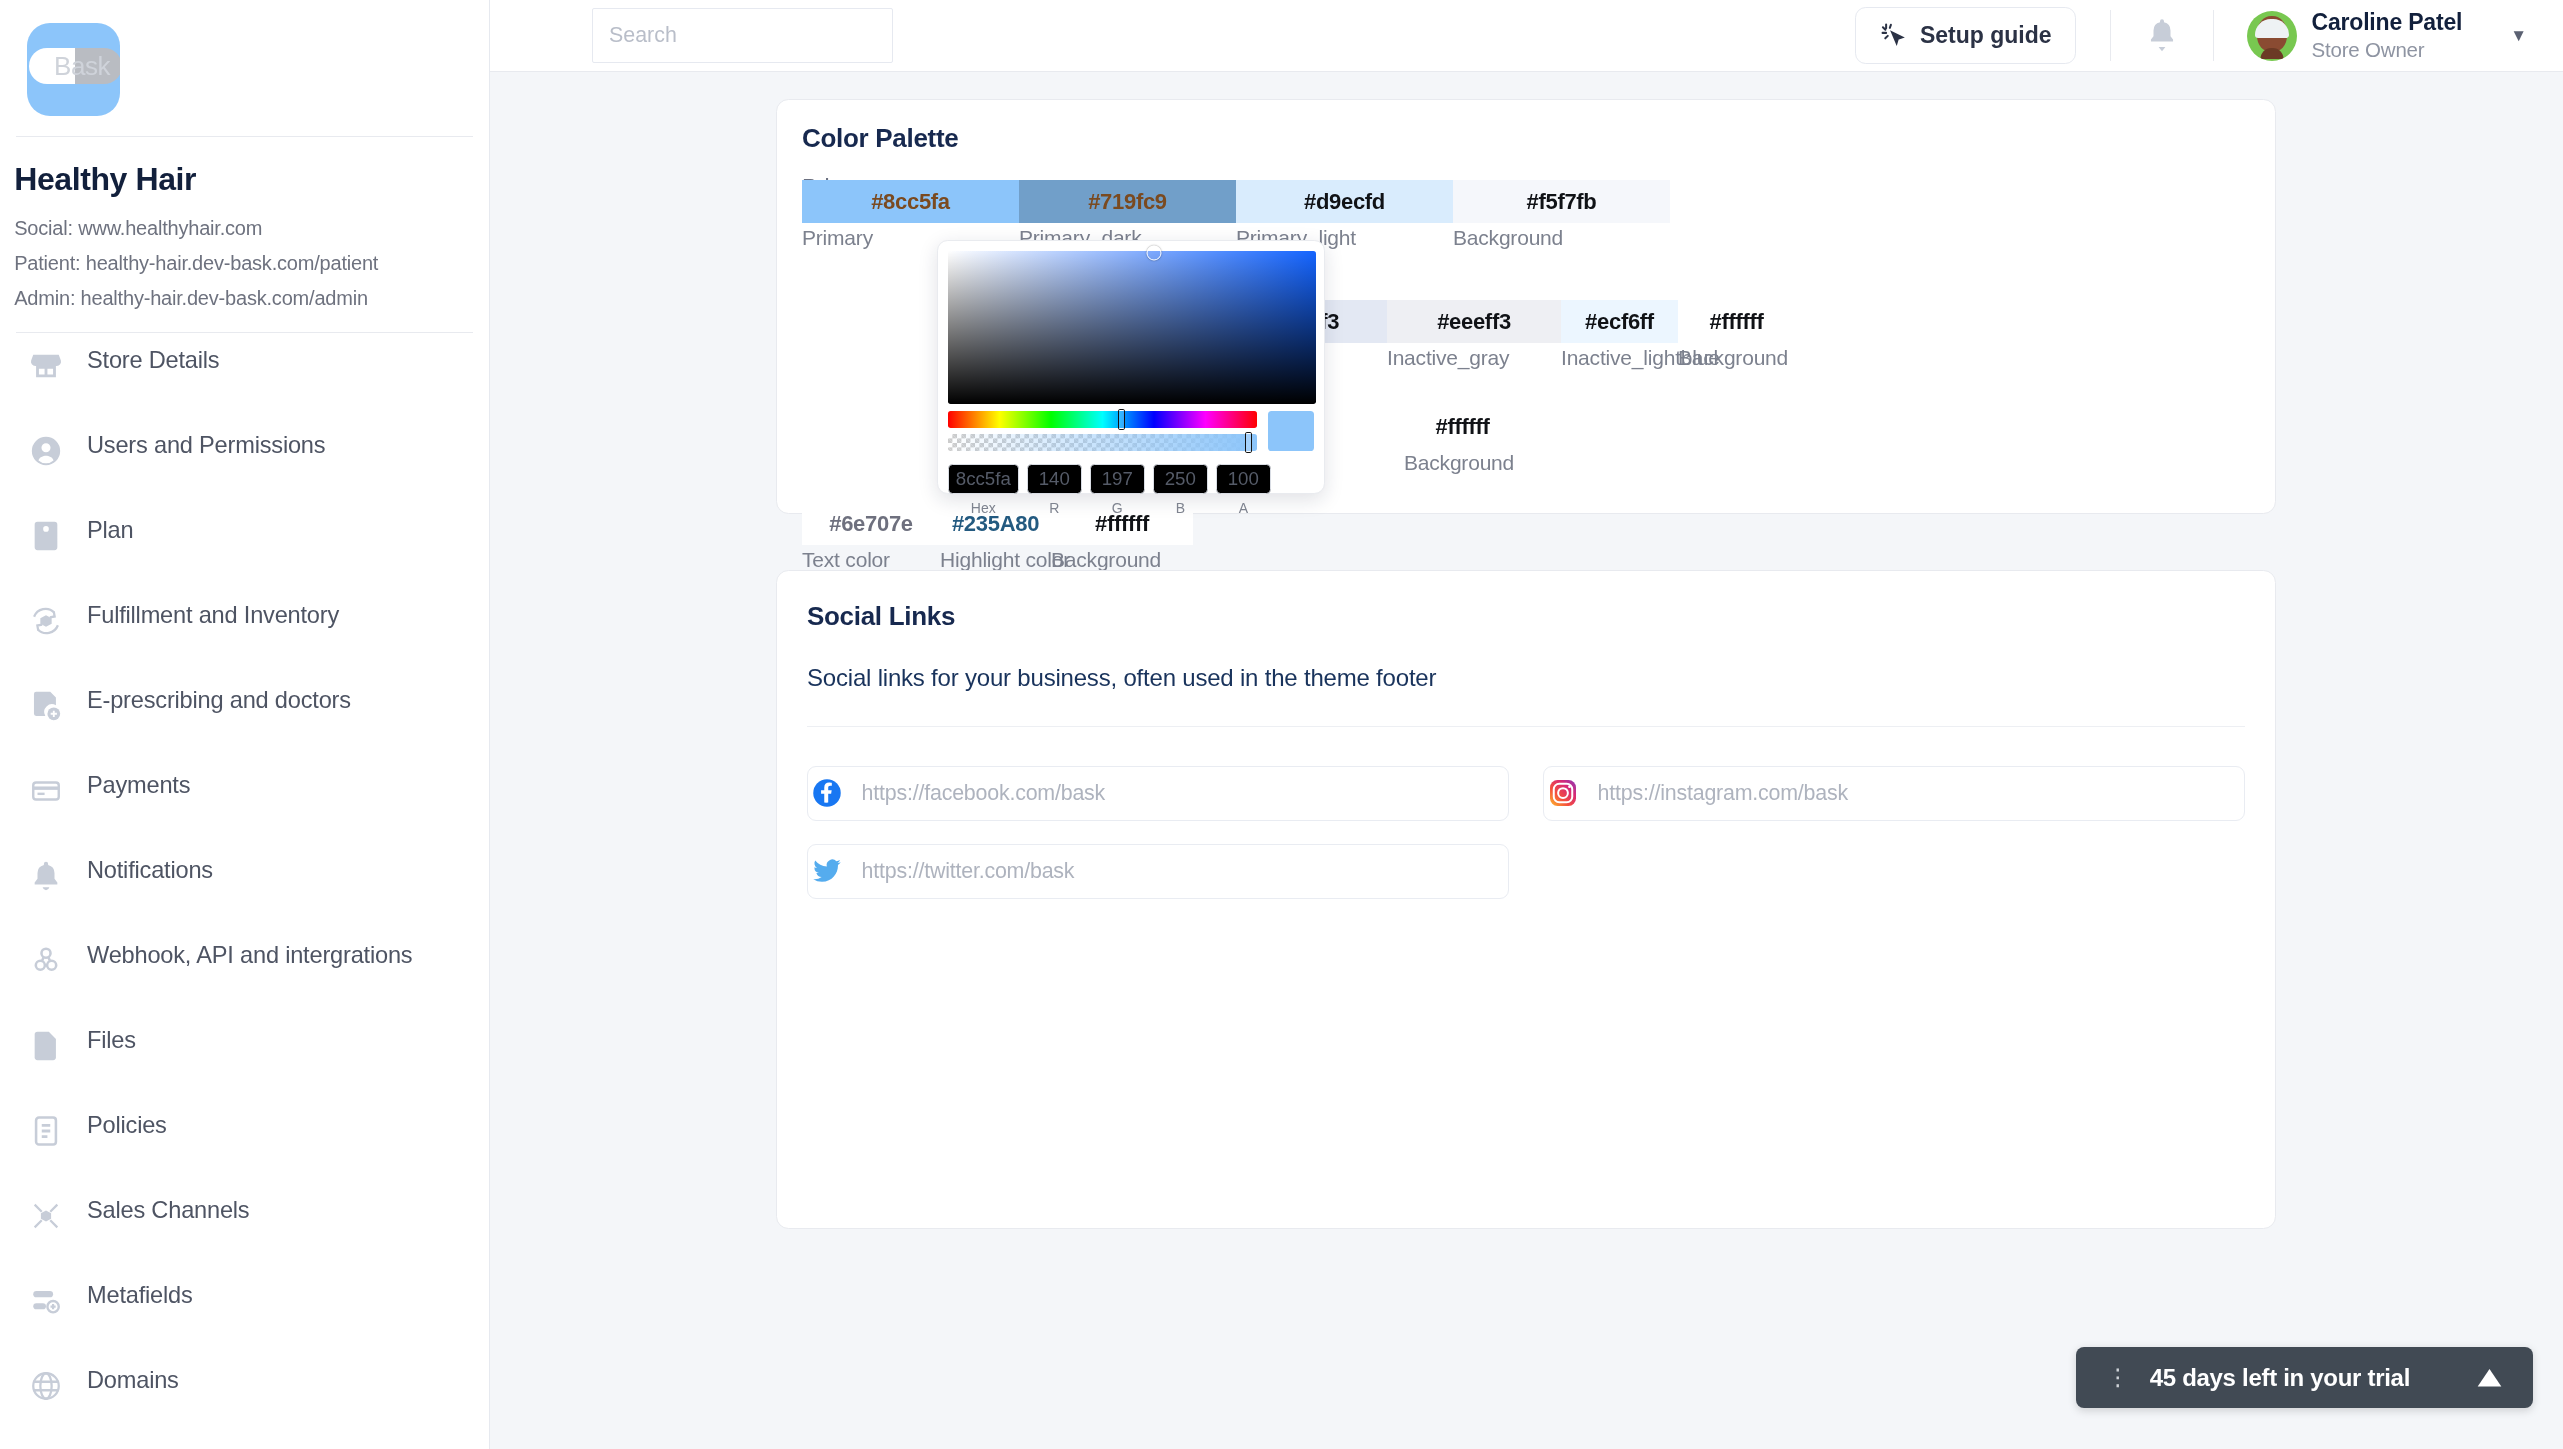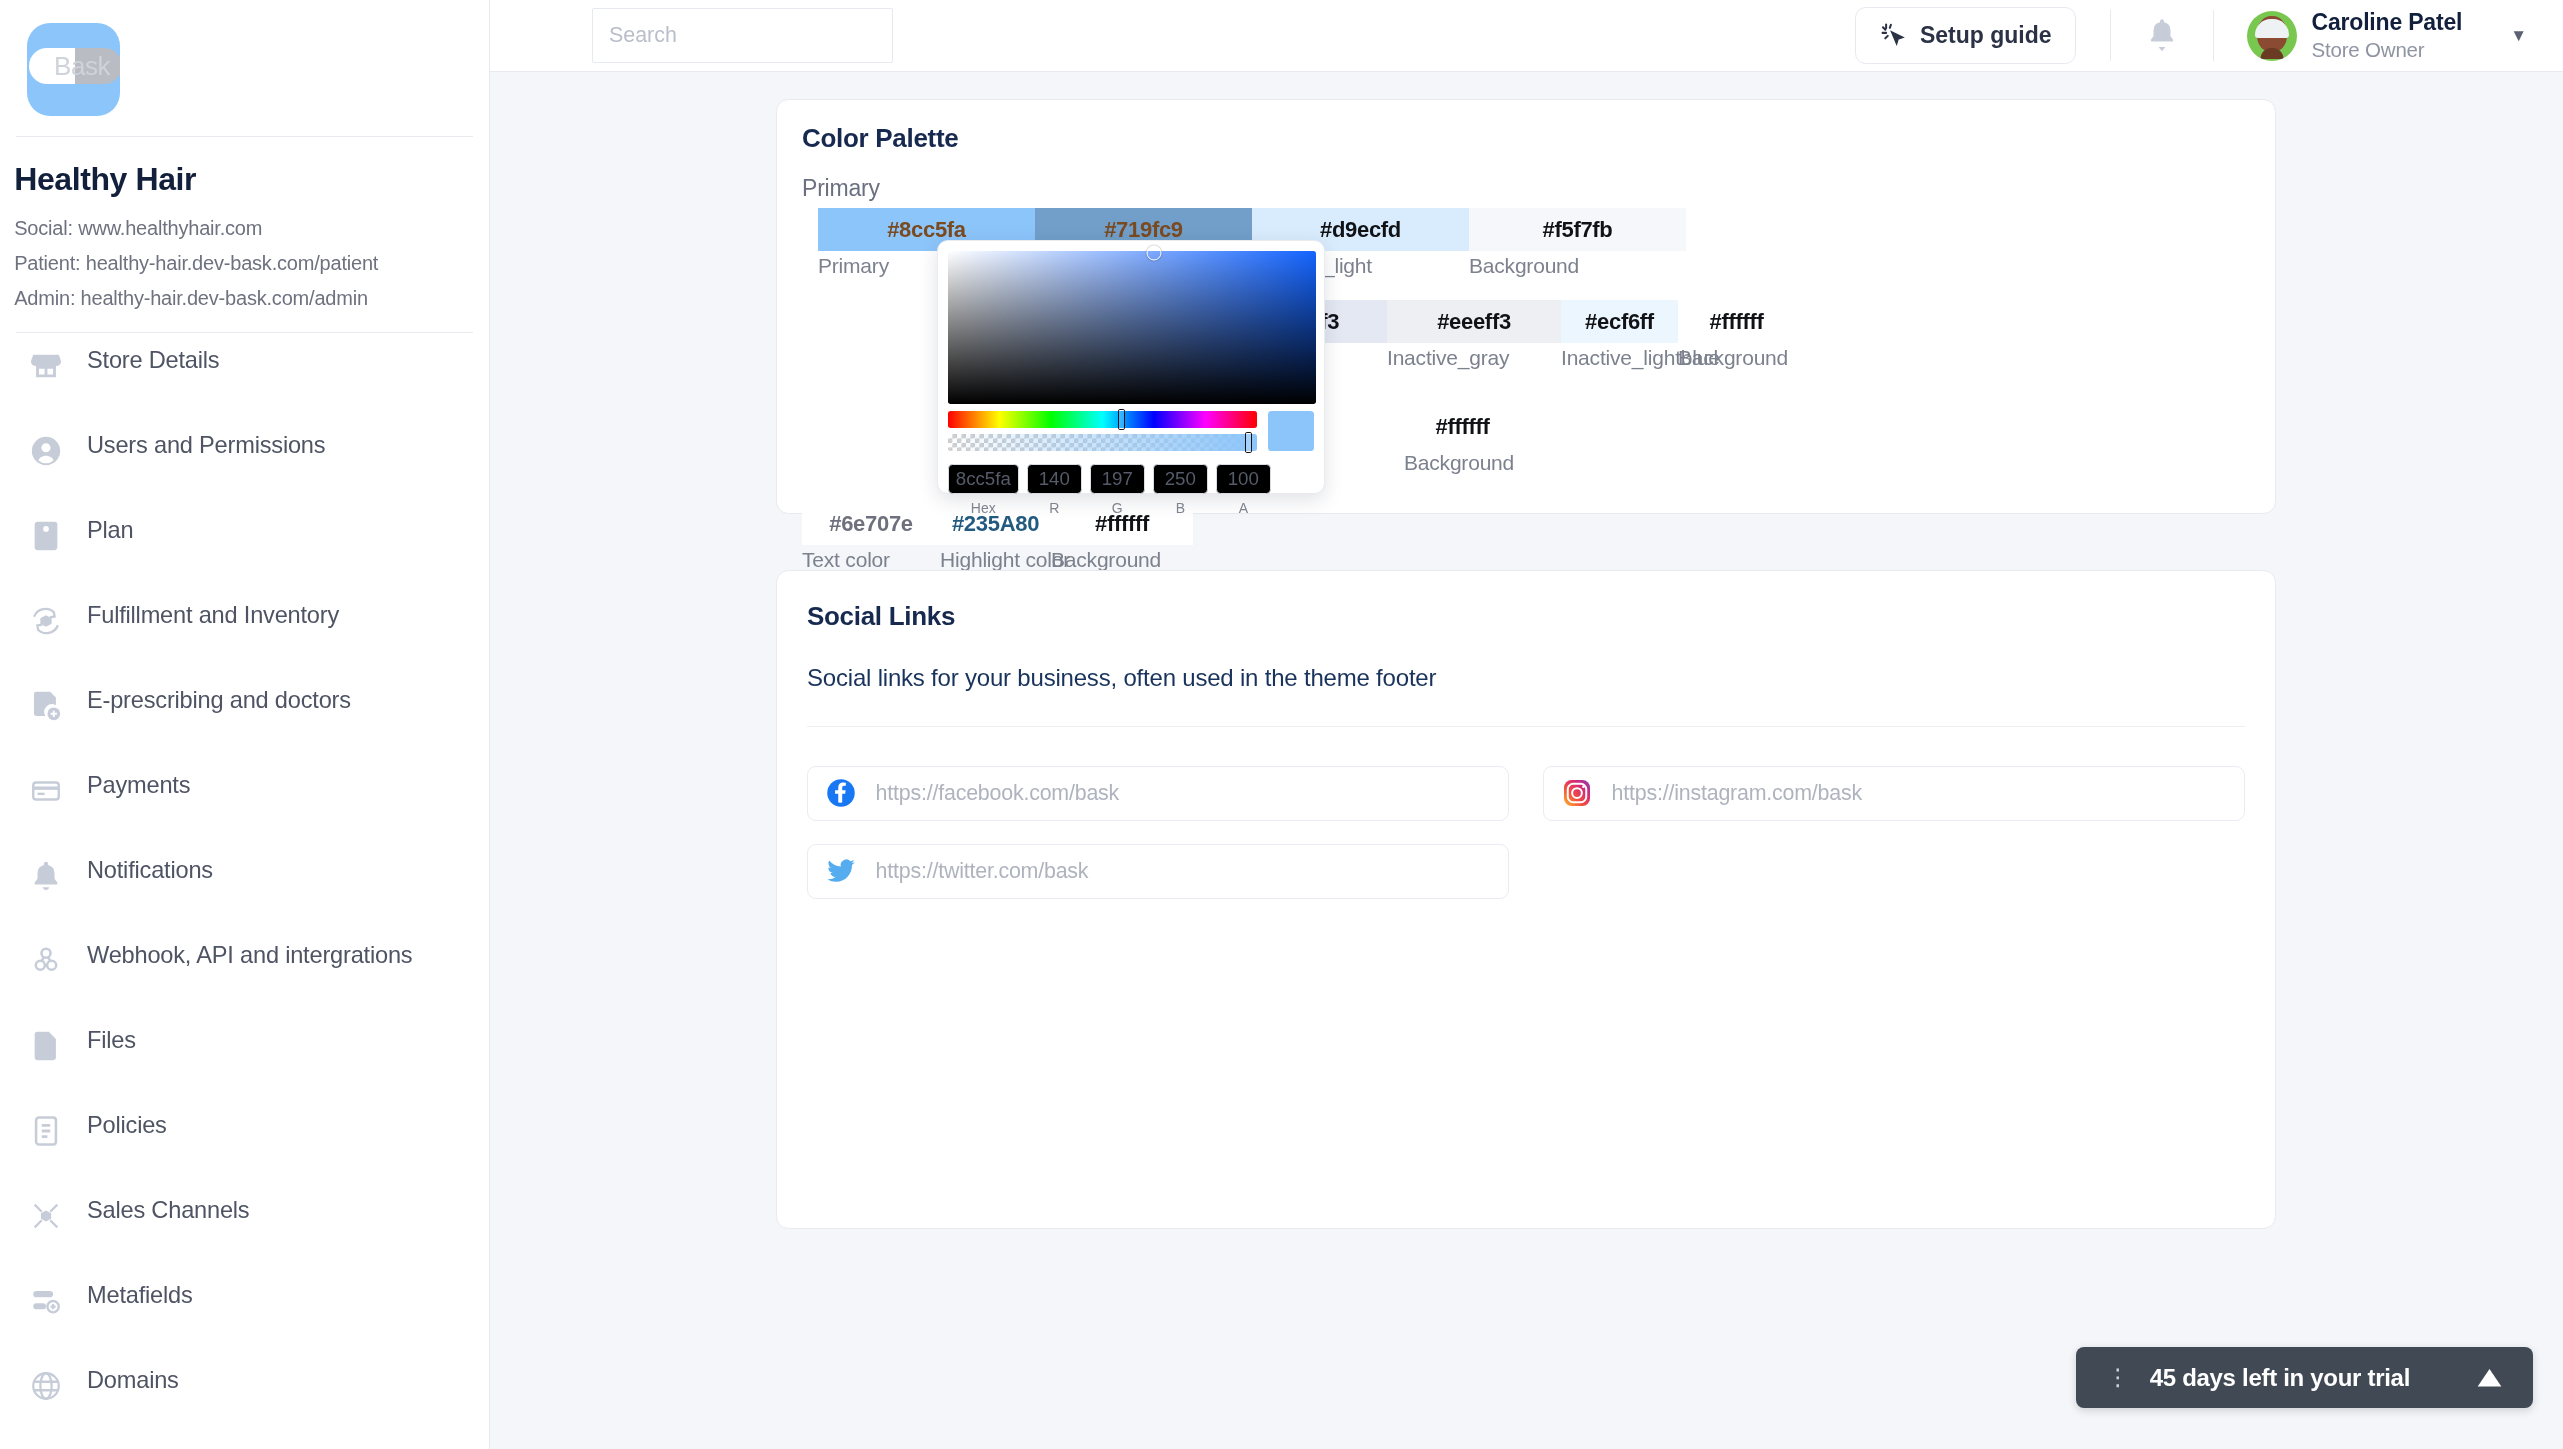--- a/index.html
+++ b/index.html
@@ -189,21 +189,21 @@
 
   
   .soc-inner { padding: 30px 30px 0 30px; }
   .soc-sub { font-size: 24px; color: #19335c; margin-top: 32px; letter-spacing: -0.2px; }
   .soc-divider { height: 0.9px; background: #edeff3; margin-top: 34px; }
   .soc-grid {
     display: grid; grid-template-columns: 1fr 1fr; gap: 23px 34px; margin-top: 39px;
   }
   .soc-field {
     height: 55px; border: 0.9px solid #e9ecf2; border-radius: 9px;
-    display: flex; align-items: center; padding: 0 18px; background: #fff;
+    display: flex; align-items: center; padding: 0 4px; background: #fff;
   }
   .soc-icon { width: 30px; height: 30px; flex: 0 0 30px; margin-right: 19.6px; }
   .soc-icon svg { width: 30px; height: 30px; display: block; }
   .soc-field span { font-size: 21.4px; color: #aeb3be; letter-spacing: -0.2px; }
 
   
   .toast {
     position: absolute; right: 30px; bottom: 42px;
     height: 61px; background: #414a54; border-radius: 8px;
     display: flex; align-items: center; padding: 0 30px; z-index: 60;
@@ -417,21 +417,21 @@
       </div>
     </header>
 
     <div class="content">
 
       <section class="card" id="palette-card">
         <div class="pal-inner">
           <div class="card-title">Color Palette</div>
           <div class="sec-label" style="margin-top:21.4px">Primary</div>
 
-          <div class="swatch-row" style="left:25px; top:108px;margin-left:16px;">
+          <div class="swatch-row" style="left:25px; top:80px;">
             <div class="sw-cell" style="width:217px">
               <div class="swatch" id="sw-1-0" style="background: rgb(140, 197, 250);">
                 <span class="swatch-hex" style="color: rgb(122, 74, 32);">#8cc5fa</span>
               </div>
               <div class="swatch-label">Primary</div>
             </div>
             <div class="sw-cell" style="width:217px">
               <div class="swatch" id="sw-1-1" style="background: rgb(113, 159, 201);">
                 <span class="swatch-hex" style="color: rgb(122, 74, 32);">#719fc9</span>
               </div>

